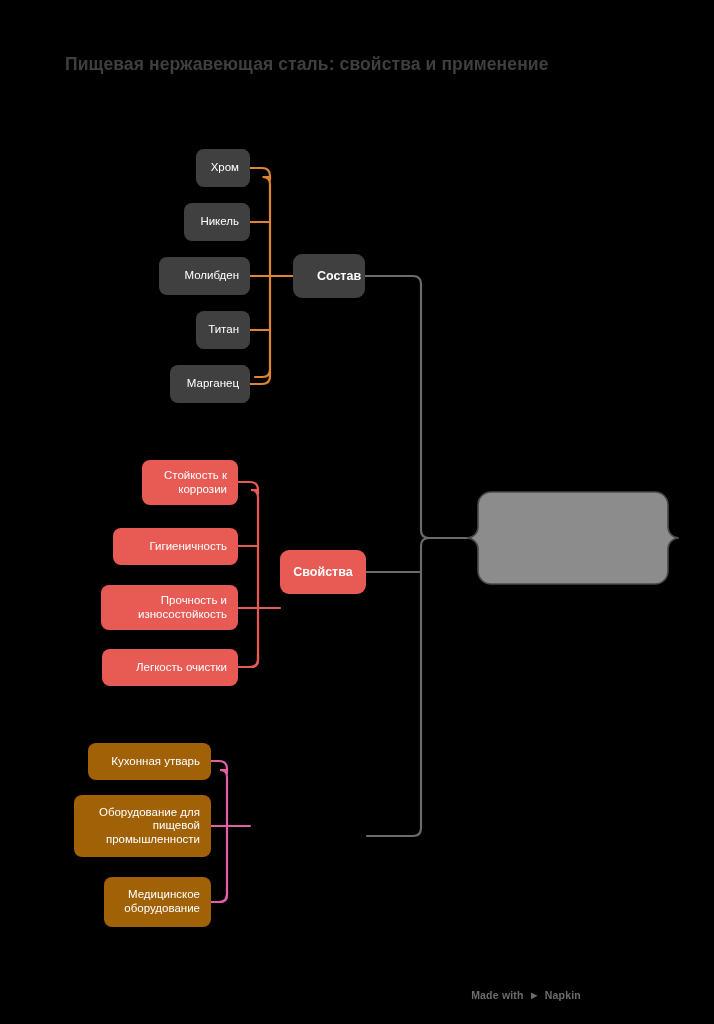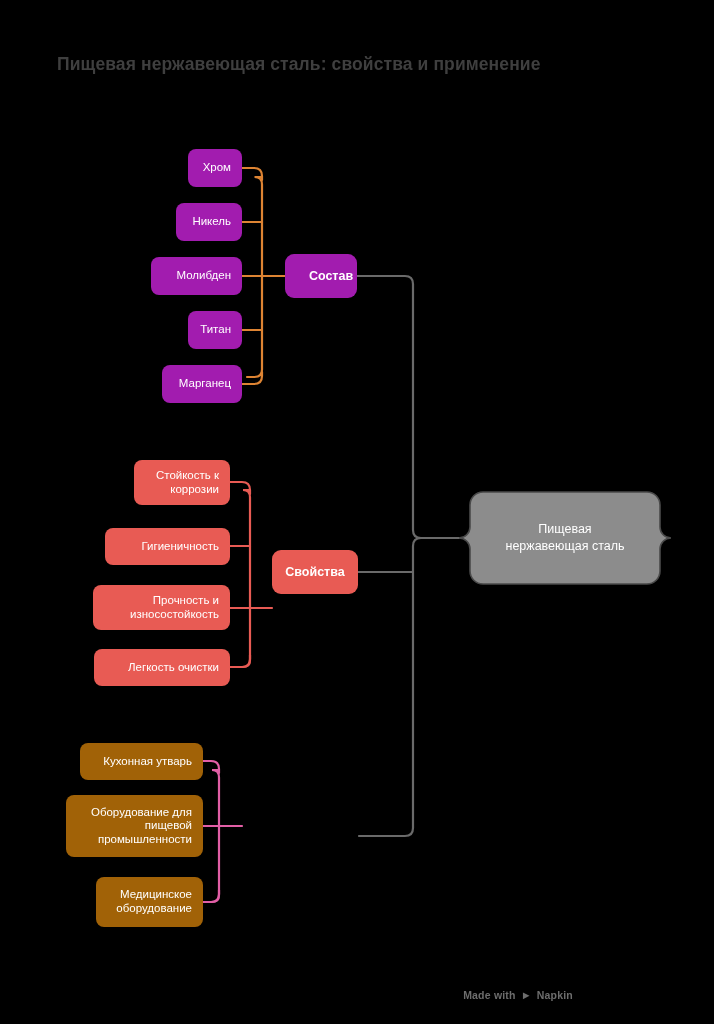--- a/index.html
+++ b/index.html
@@ -9,21 +9,21 @@
   }
   body {
     width: 714px;
     height: 1024px;
     position: relative;
     overflow: hidden;
     font-family: "Liberation Sans", sans-serif;
   }
   #canvas {
     position: absolute;
-    left: 0; top: 0;
+    left: 8px; top: 0;
     width: 598px;
     height: 1024px;
   }
 
   
   .title {
     position: absolute;
     left: 57px;
     top: 54px;
     width: 600px;
@@ -61,21 +61,21 @@
     font-weight: normal;
   }
   .node-branch {
     justify-content: center;
     text-align: center;
     font-size: 12.5px;
     font-weight: bold;
     border-radius: 9px;
   }
 
-  .c-orange { background: #a21caf; }
+  .c-orange { background: #404040; }
   .c-red    { background: #e85b54; }
   .c-pink   { background: #a16207; }
 
   
   .center-node {
     position: absolute;
     left: 470px;
     top: 492px;
     width: 190px;
     height: 92px;
@@ -187,23 +187,20 @@
                a13 13 0 0 1 -13 -13
                v-22
                a11 11 0 0 0 -11 -11
                a11 11 0 0 0 11 -11
                v-22
                a13 13 0 0 1 13 -13
                Z" fill="#8c8c8c" stroke="#4a4a4a" stroke-width="1.6"></path>
     </g>
   </svg>
 
-  <div class="center-node">
-    <div class="cn-label">Пищевая нержавеющая сталь</div>
-  </div>
 
   <div class="node node-branch c-orange" style="left:285px; top:254px; width:72px; height:44px;padding-left:20px;">
     <span>Состав</span>
   </div>
 
   <div class="node node-leaf c-orange" style="left:188px; top:149px; width:54px; height:38px;">
     <span>Хром</span>
   </div>
 
   <div class="node node-leaf c-orange" style="left:176px; top:203px; width:66px; height:38px;">

